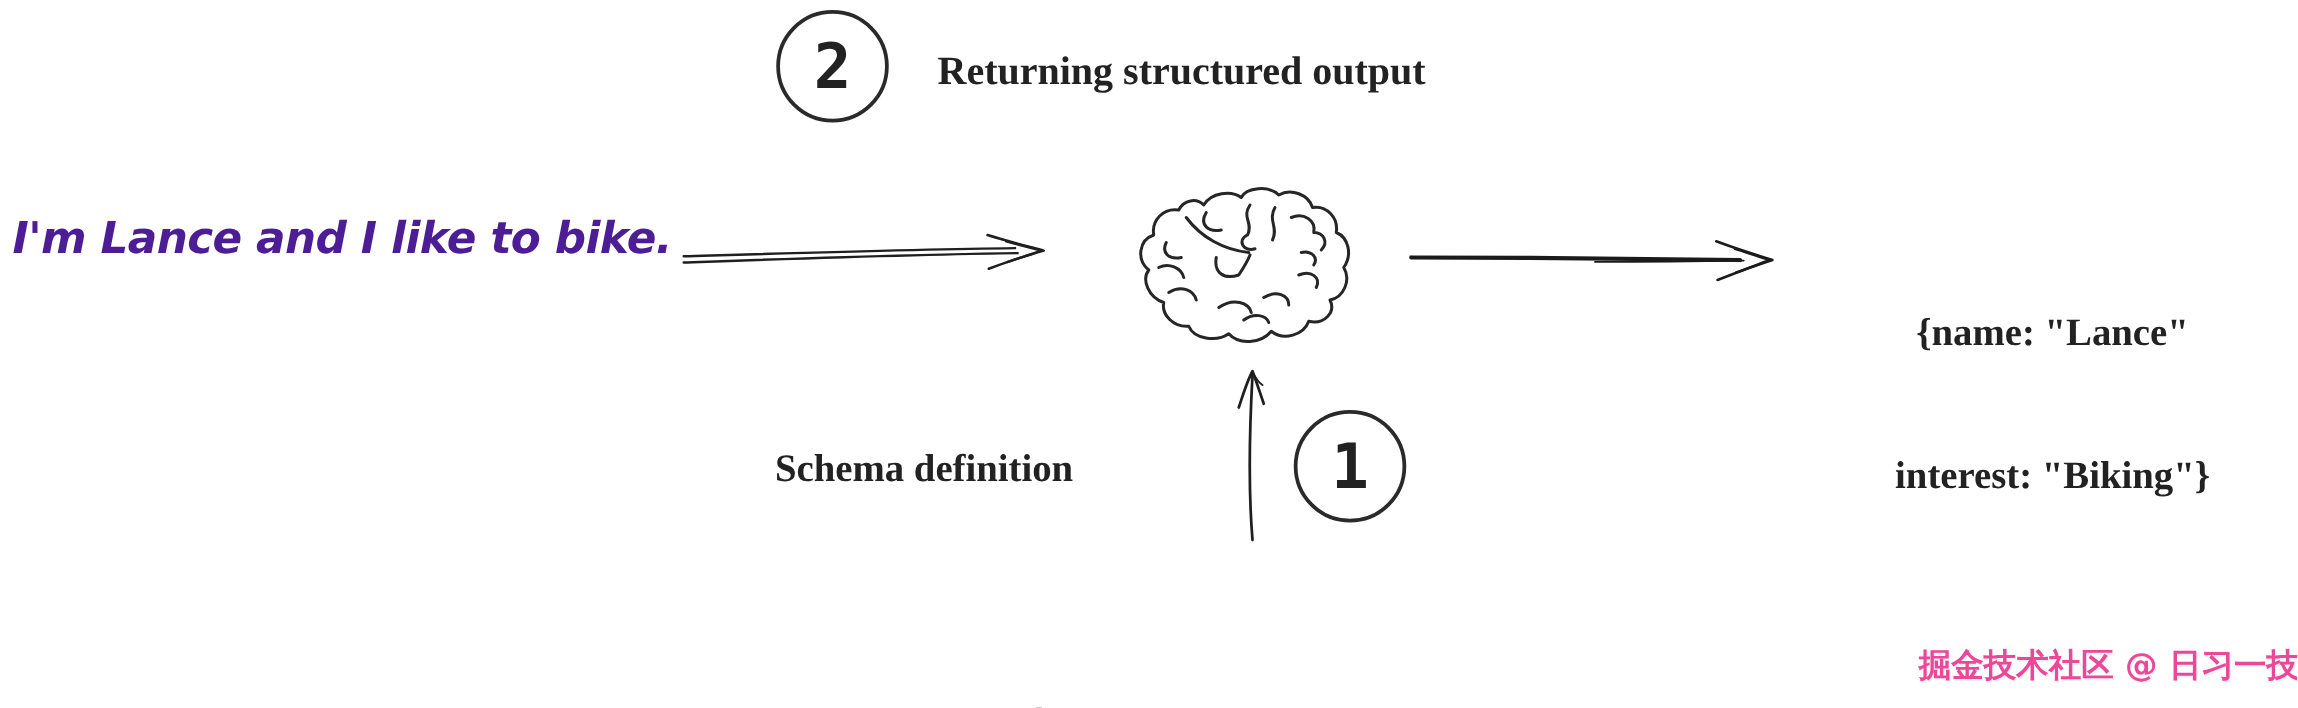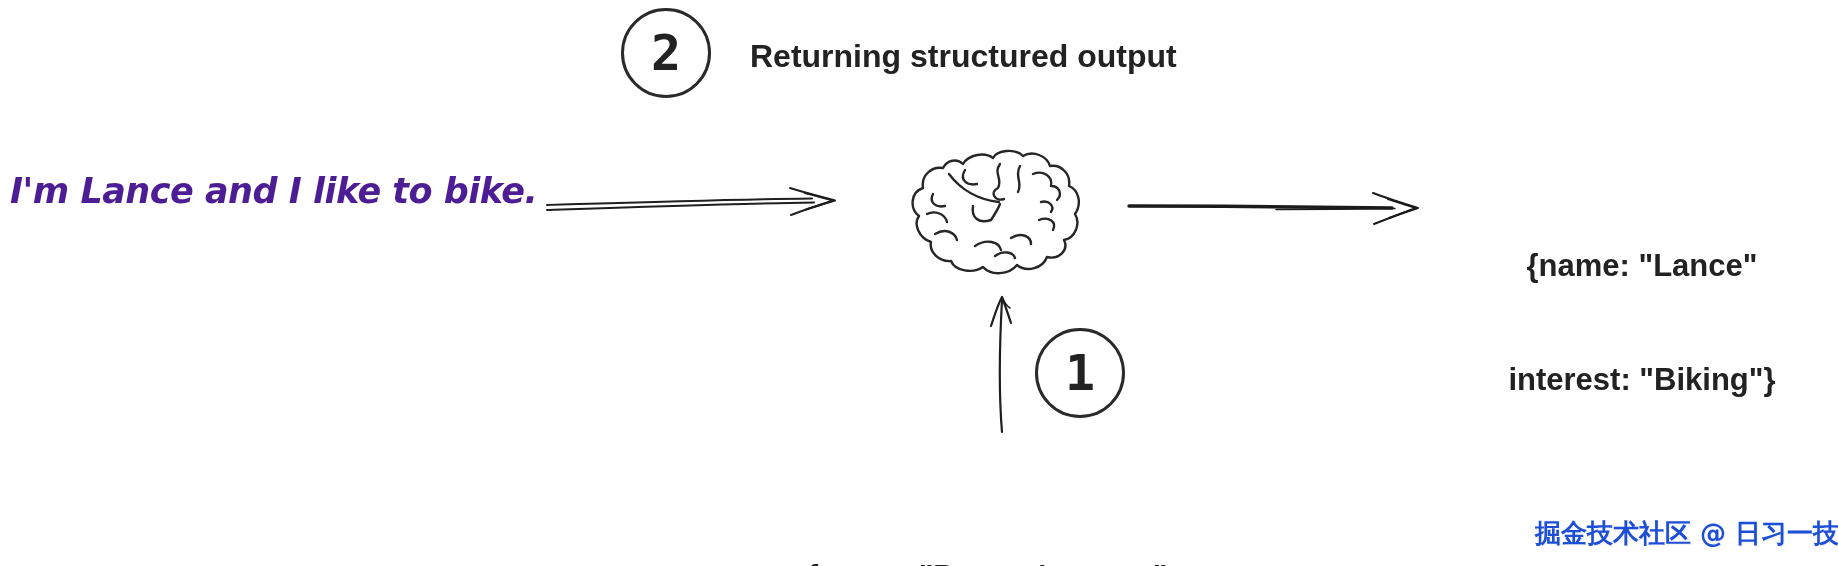--- a/index.html
+++ b/index.html
@@ -1,30 +1,30 @@
 <!DOCTYPE html>
 <html><head>
 <meta charset="utf-8">
 <style>
   html,body{margin:0;padding:0;background:#ffffff;}
   .canvas{position:relative;width:1838px;height:566px;background:#ffffff;overflow:hidden;
           font-family:"DejaVu Sans",sans-serif;color:#222222;}
   .abs{position:absolute;}
-  .mono{font-family:Liberation Sans, sans-serif;font-weight:700;color:#222222;}
+  .mono{font-family:Liberation Serif, serif;font-weight:700;color:#222222;}
   .badge{box-sizing:border-box;width:90px;height:90px;border:3px solid #2a2a2a;border-radius:50%;
          display:flex;align-items:center;justify-content:center;background:#ffffff;}
   .badge span{font-family:"DejaVu Sans Mono",monospace;font-weight:700;font-size:50px;color:#222222;line-height:1;}
   .title{font-size:32px;line-height:44px;letter-spacing:0px;white-space:nowrap;}
   .handwritten{font-family:"DejaVu Sans",cursive;font-style:italic;font-weight:600;
                font-size:35px;line-height:46px;letter-spacing:-0.5px;white-space:nowrap;color:#4c1d95;}
   .json{font-size:31px;line-height:38px;text-align:center;white-space:pre;}
   .schema-json{font-size:31px;line-height:39px;text-align:center;white-space:pre;}
   .schema-label{font-size:31px;line-height:38px;white-space:nowrap;}
   .watermark{font-size:26px;line-height:30px;font-weight:700;white-space:nowrap;
-             color:#1d4ed8;text-shadow:-1px -1px 0 #ffffff,1px 1px 0 #f2f2f2;}
+             color:#ec4899;text-shadow:-1px -1px 0 #ffffff,1px 1px 0 #f2f2f2;}
   svg{display:block;}
 </style>
 </head>
 <body>
 
 <div class="canvas">
 
   <div class="abs badge" style="left:621px;top:8px;">
     <span>2</span>
   </div>
@@ -73,20 +73,21 @@
       <path d="M247,3 C263,9 279,14 292,18 C278,22.5 262,28.5 248,34"></path>
       <path d="M262,9 C273,12.5 283,16 290,18 C282,21 272,24.5 263,28"></path>
     </svg>
   </div>
 
   <div class="abs mono json" style="left:1446px;top:171px;width:392px;">
     <div>{name: "Lance"</div>
     <div>interest: "Biking"}</div>
   </div>
 
+  <div class="abs mono schema-label" style="left:620px;top:356px;">Schema definition</div>
 
   <div class="abs" style="left:983px;top:292px;">
     <svg width="36" height="142" viewBox="0 0 36 142" fill="none" stroke="#1f1f1f" stroke-width="2.2" stroke-linecap="round" stroke-linejoin="round">
       <path d="M19,140 C16,104 16,62 19,8"></path>
       <path d="M8,34 C12,22 15,12 19,5 C22,13 25,22 28,31"></path>
       <path d="M19,5 C21,10 24,14 27,16" stroke-width="1.6"></path>
     </svg>
   </div>
 
   <div class="abs badge" style="left:1035px;top:328px;">

